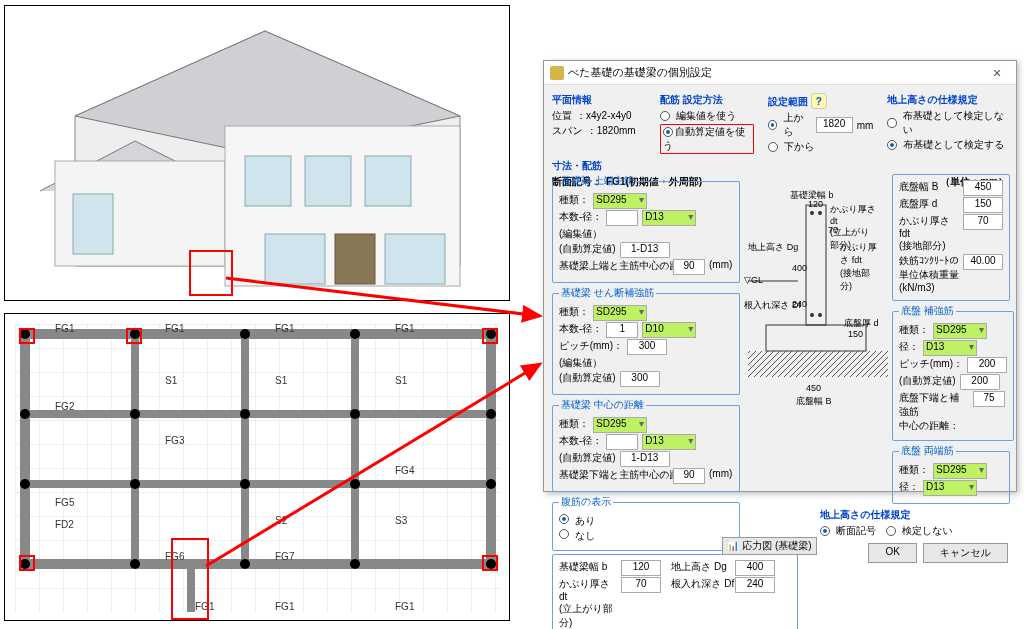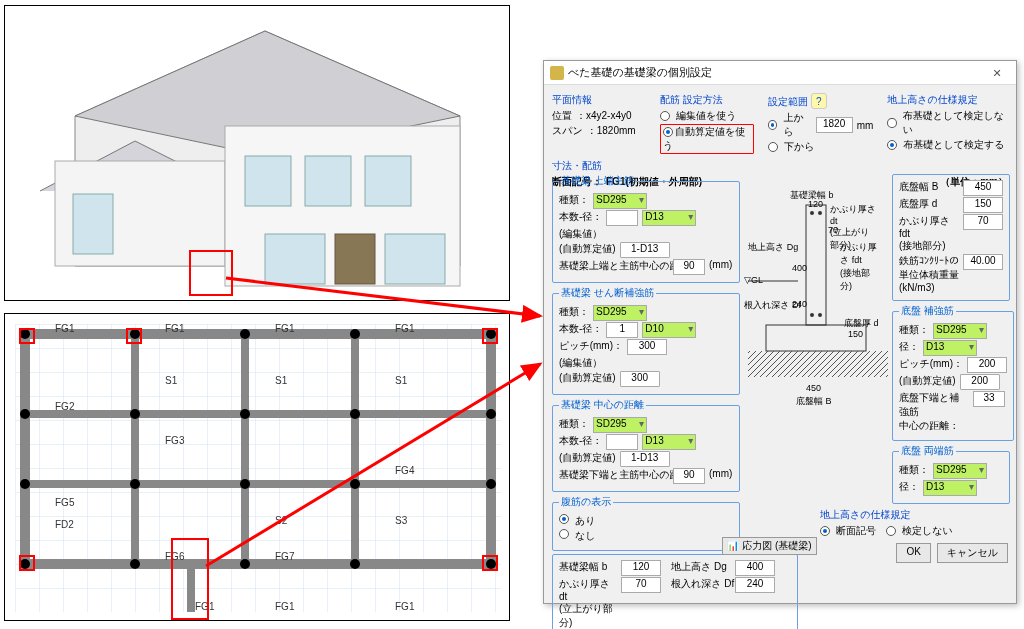--- a/index.html
+++ b/index.html
@@ -3,47 +3,47 @@
 <meta charset="utf-8">
 <style>
   *{box-sizing:border-box;margin:0;padding:0}
   body{font-family:"MS PGothic","Yu Gothic",sans-serif;font-size:11px;background:#fff;color:#000;width:1024px;height:629px;position:relative;overflow:hidden}
   .left{position:absolute;left:4px;top:5px;width:506px;height:620px}
   .render{border:1px solid #000;width:506px;height:296px;position:relative;background:#fff}
   .house-box{position:absolute;border:2px solid red;width:44px;height:46px;left:184px;top:244px}
   .plan{border:1px solid #000;width:506px;height:308px;margin-top:12px;position:relative;background:#fff;overflow:hidden}
   .plan-inner{position:absolute;inset:10px}
   .plan-box{position:absolute;border:2px solid red;width:38px;height:82px;left:166px;top:224px}
-  .dialog{position:absolute;left:543px;top:60px;width:474px;height:544px;background:#f0f0f0;border:1px solid #999;box-shadow:2px 2px 6px rgba(0,0,0,.25)}
+  .dialog{position:absolute;left:543px;top:60px;width:474px;height:432px;background:#f0f0f0;border:1px solid #999;box-shadow:2px 2px 6px rgba(0,0,0,.25)}
   .titlebar{height:24px;background:#fff;display:flex;align-items:center;padding:0 6px;border-bottom:1px solid #ddd}
   .titlebar .ico{width:14px;height:14px;margin-right:4px;border-radius:2px;background:#d4b54a}
   .title-txt{flex:1}
   .close-x{width:26px;height:20px;text-align:center;line-height:20px;color:#555}
   .dlg-body{padding:6px 8px;font-size:10px;position:relative;height:484px}
-  .sec-head{color:#0044cc;font-weight:normal;margin:2px 0}
+  .sec-head{color:#0044cc;font-weight:bold;margin:2px 0}
   .row{display:flex;align-items:center;gap:4px;margin:1px 0}
   .lbl{white-space:nowrap}
   .red-b{border:1.5px solid red;padding:0 2px;border-radius:1px}
   .help{display:inline-block;width:16px;height:16px;background:#fff8aa;color:#0055cc;text-align:center;line-height:16px;border:1px solid #ccc;border-radius:3px}
   .inp{width:40px;height:16px;border:1px solid #aaa;background:#fff;text-align:center}
   .inp.sm{width:32px}
   .sel{height:16px;border:1px solid #aaa;background:#bef264;padding:0 14px 0 2px;min-width:54px;position:relative}
   .sel::after{content:"▾";position:absolute;right:2px;top:0;color:#666}
   fieldset{border:1px solid #6aa0e6;border-radius:2px;margin:3px 0;padding:4px 6px 6px}
   legend{color:#0060d0;padding:0 2px;font-size:10px}
   .col{position:absolute}
   .col.left-col{left:8px;top:56px;width:188px}
   .col.mid{left:204px;top:56px;width:142px}
   .col.right-col{left:348px;top:56px;width:118px}
   .head-row{display:flex;gap:14px;align-items:flex-start}
   .head-block{min-width:94px}
   .rb{display:inline-block;width:10px;height:10px;border:1px solid #555;border-radius:50%;vertical-align:middle;margin-right:2px;background:#fff;position:relative}
   .rb.on::after{content:"";position:absolute;inset:2px;border-radius:50%;background:#0060d0}
   .footer{position:absolute;bottom:6px;right:8px;display:flex;gap:6px}
-  .btn{border:1px solid #999;background:#e8e8e8;padding:2px 9px}
+  .btn{border:1px solid #999;background:#e8e8e8;padding:2px 16px}
   .arrow{position:absolute;pointer-events:none}
   .field-row{display:flex;gap:4px;align-items:flex-start;margin:1px 0}
   .cross-section{width:130px;height:210px;position:relative}
   .dim-label{font-size:9px;color:#000;position:absolute;white-space:nowrap}
   .btn.stress{padding:1px 4px;position:absolute;left:178px;bottom:14px}
 </style>
 </head>
 <body>
 
 <div class="left">
@@ -394,21 +394,21 @@
             <span class="lbl">ピッチ(mm)：</span>
             <span class="inp">200</span>
           </div>
         <div class="field-row">
             <span class="lbl">(自動算定値)</span>
             <span class="red-b inp">200</span>
           </div>
         <div class="field-row">
             <span class="lbl" style="width:70px;white-space:pre-line">底盤下端と補強筋
 中心の距離：</span>
-            <span class="inp sm">33</span>
+            <span class="inp sm">75</span>
           </div>
       </fieldset>
 
       <fieldset>
         <legend>底盤 両端筋</legend>
         <div class="field-row">
             <span class="lbl">種類：</span>
             <span class="sel">SD295</span>
           </div>
         <div class="field-row">

